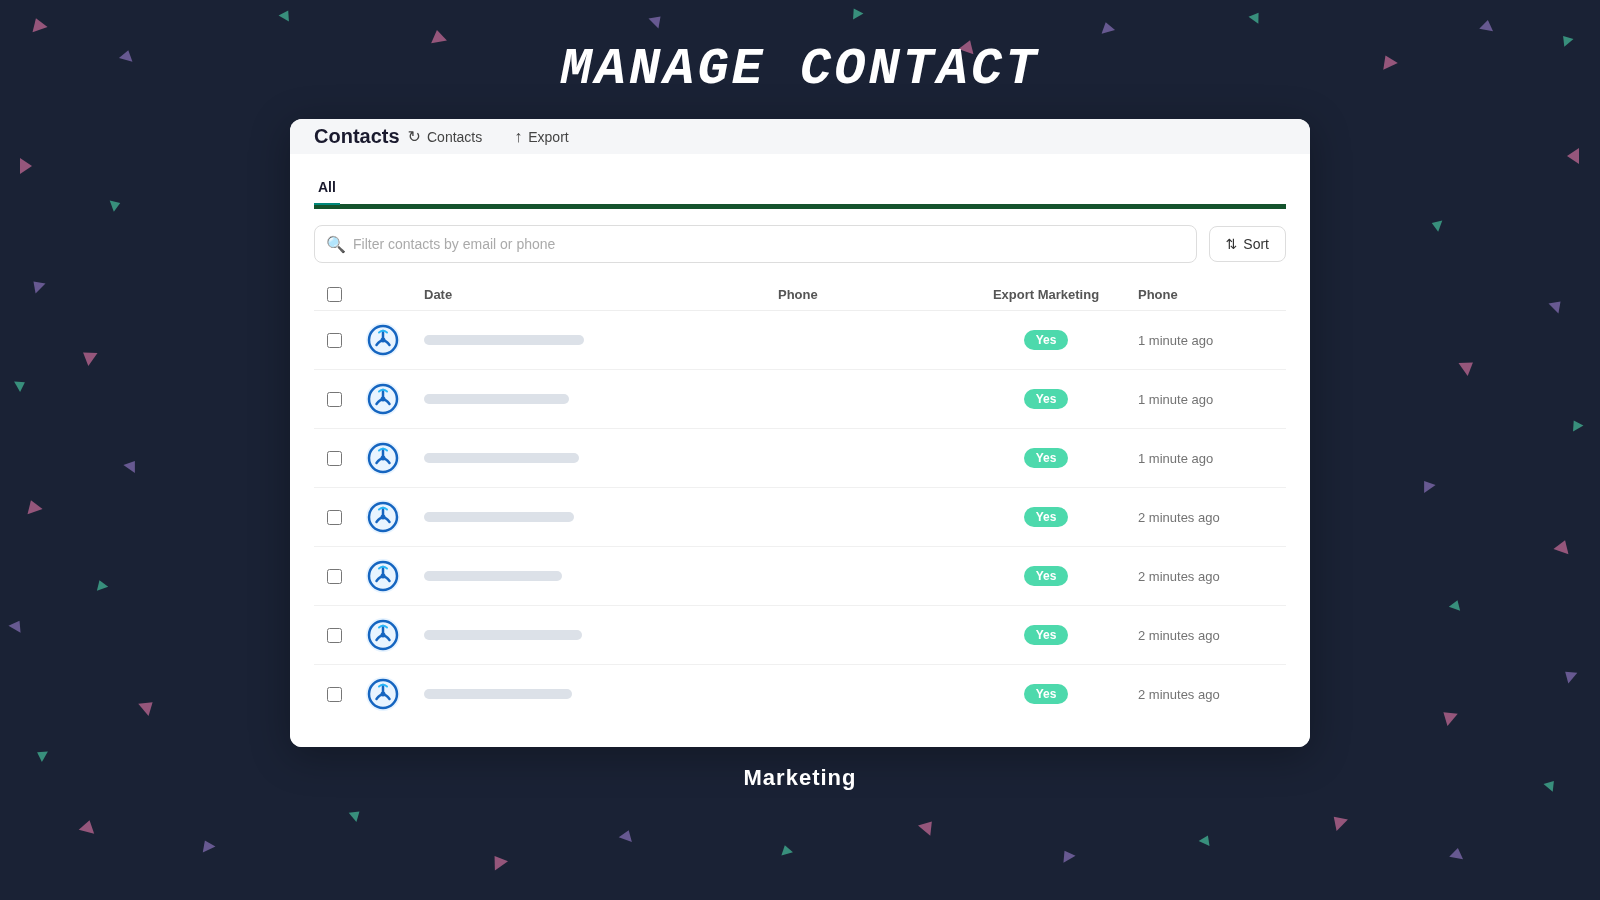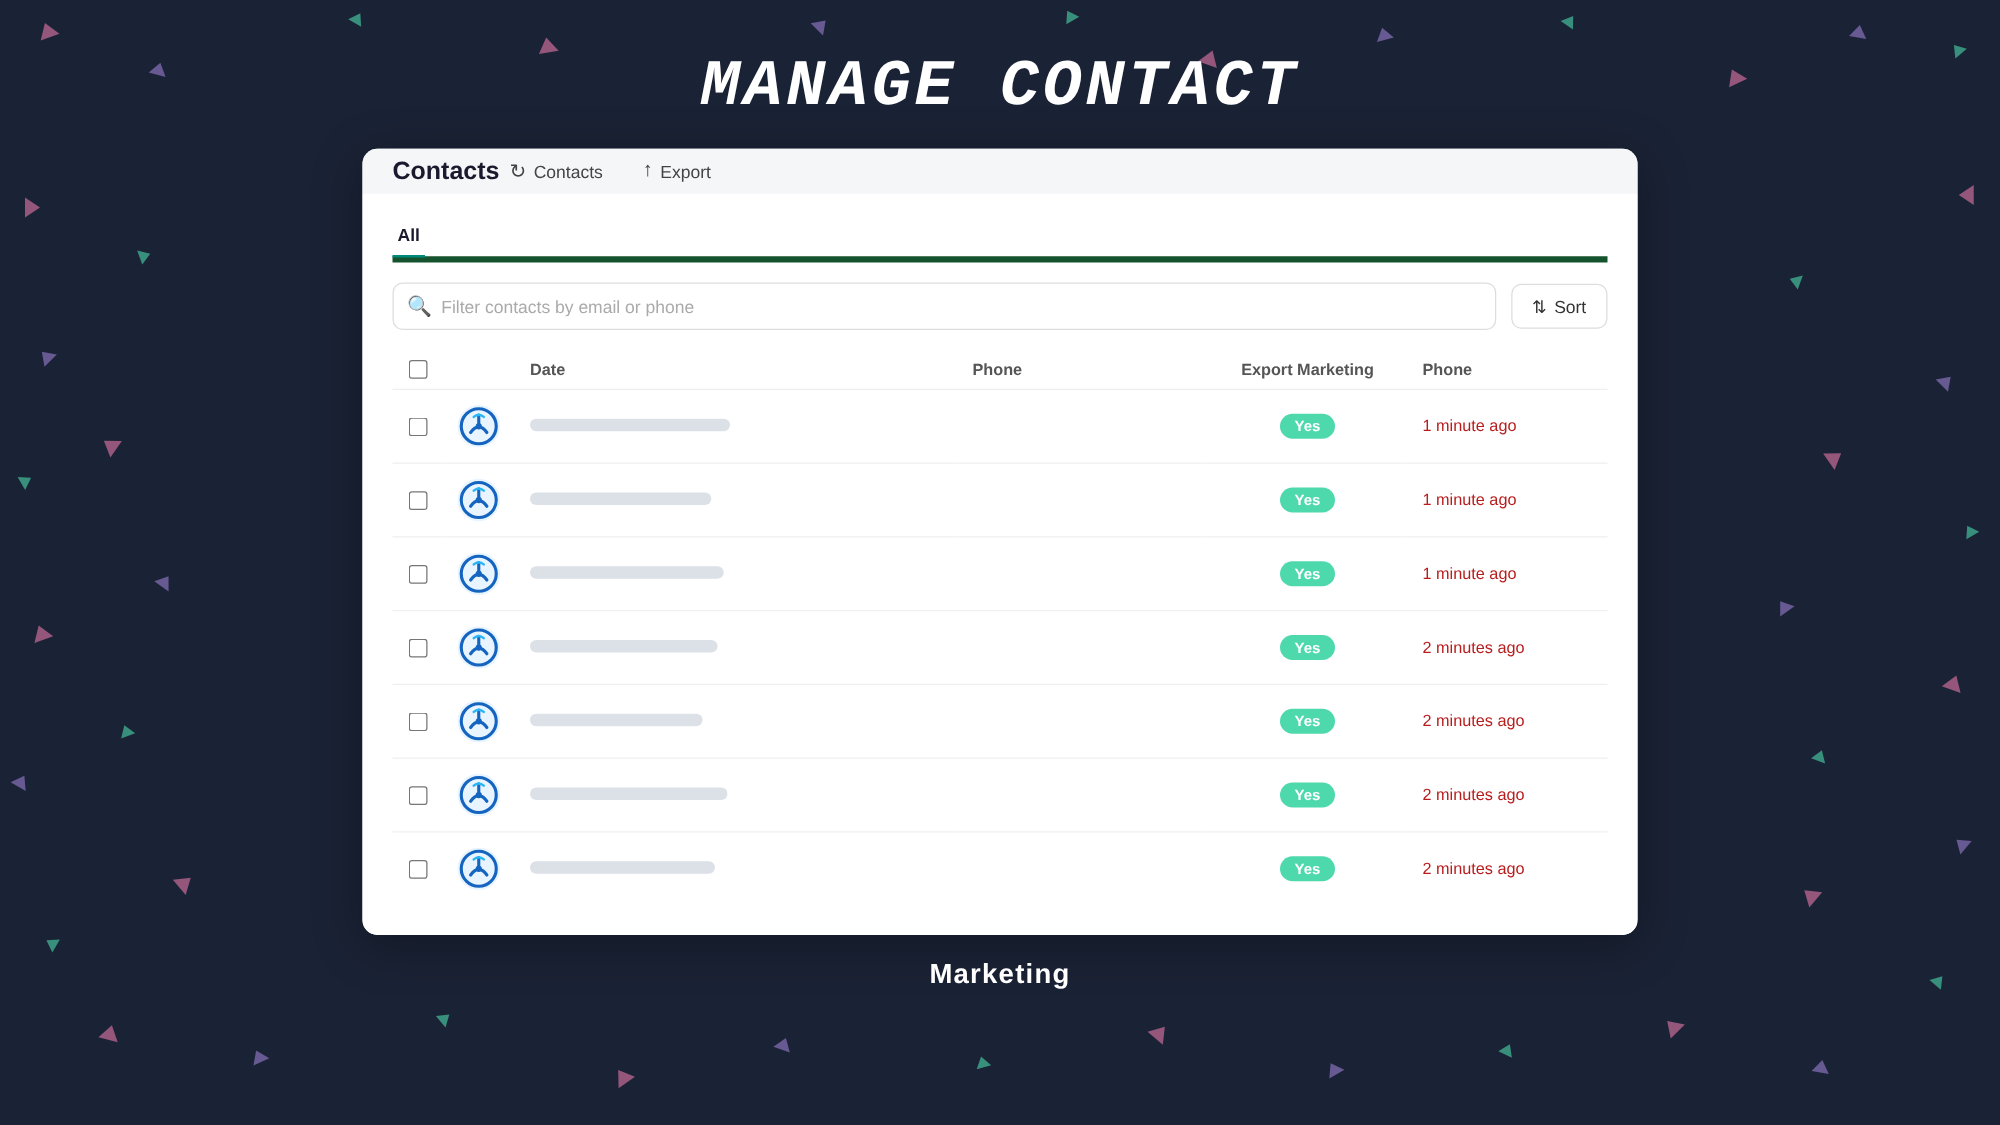--- a/index.html
+++ b/index.html
@@ -253,21 +253,21 @@
       color: #fff;
       font-size: 12px;
       font-weight: 600;
       border-radius: 20px;
       padding: 3px 12px;
       text-align: center;
     }
 
     .date-text {
       font-size: 13px;
-      color: #b91c1c;
+      color: #737373;
     }
 
     td.col-marketing { text-align: center; }
 
     .footer-brand {
       position: relative;
       z-index: 1;
       margin-top: 18px;
       font-size: 22px;
       font-weight: 700;

